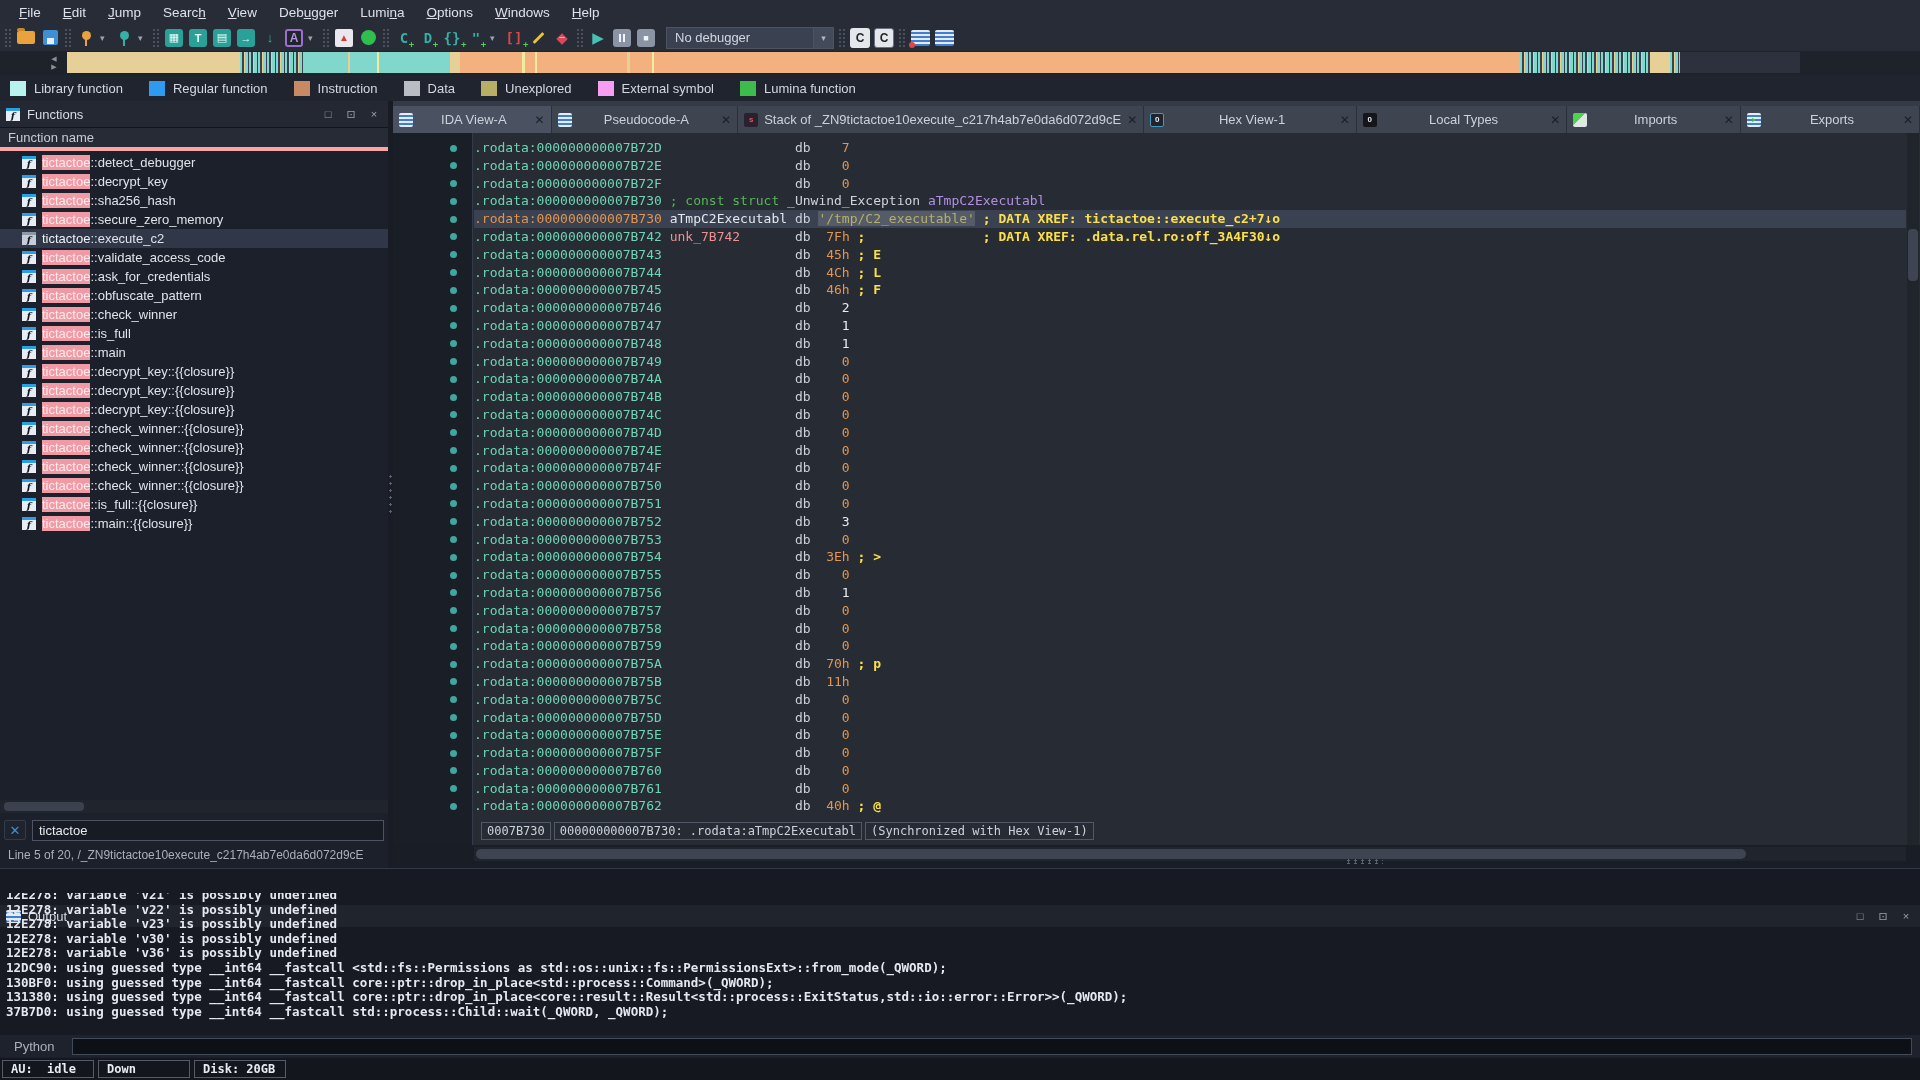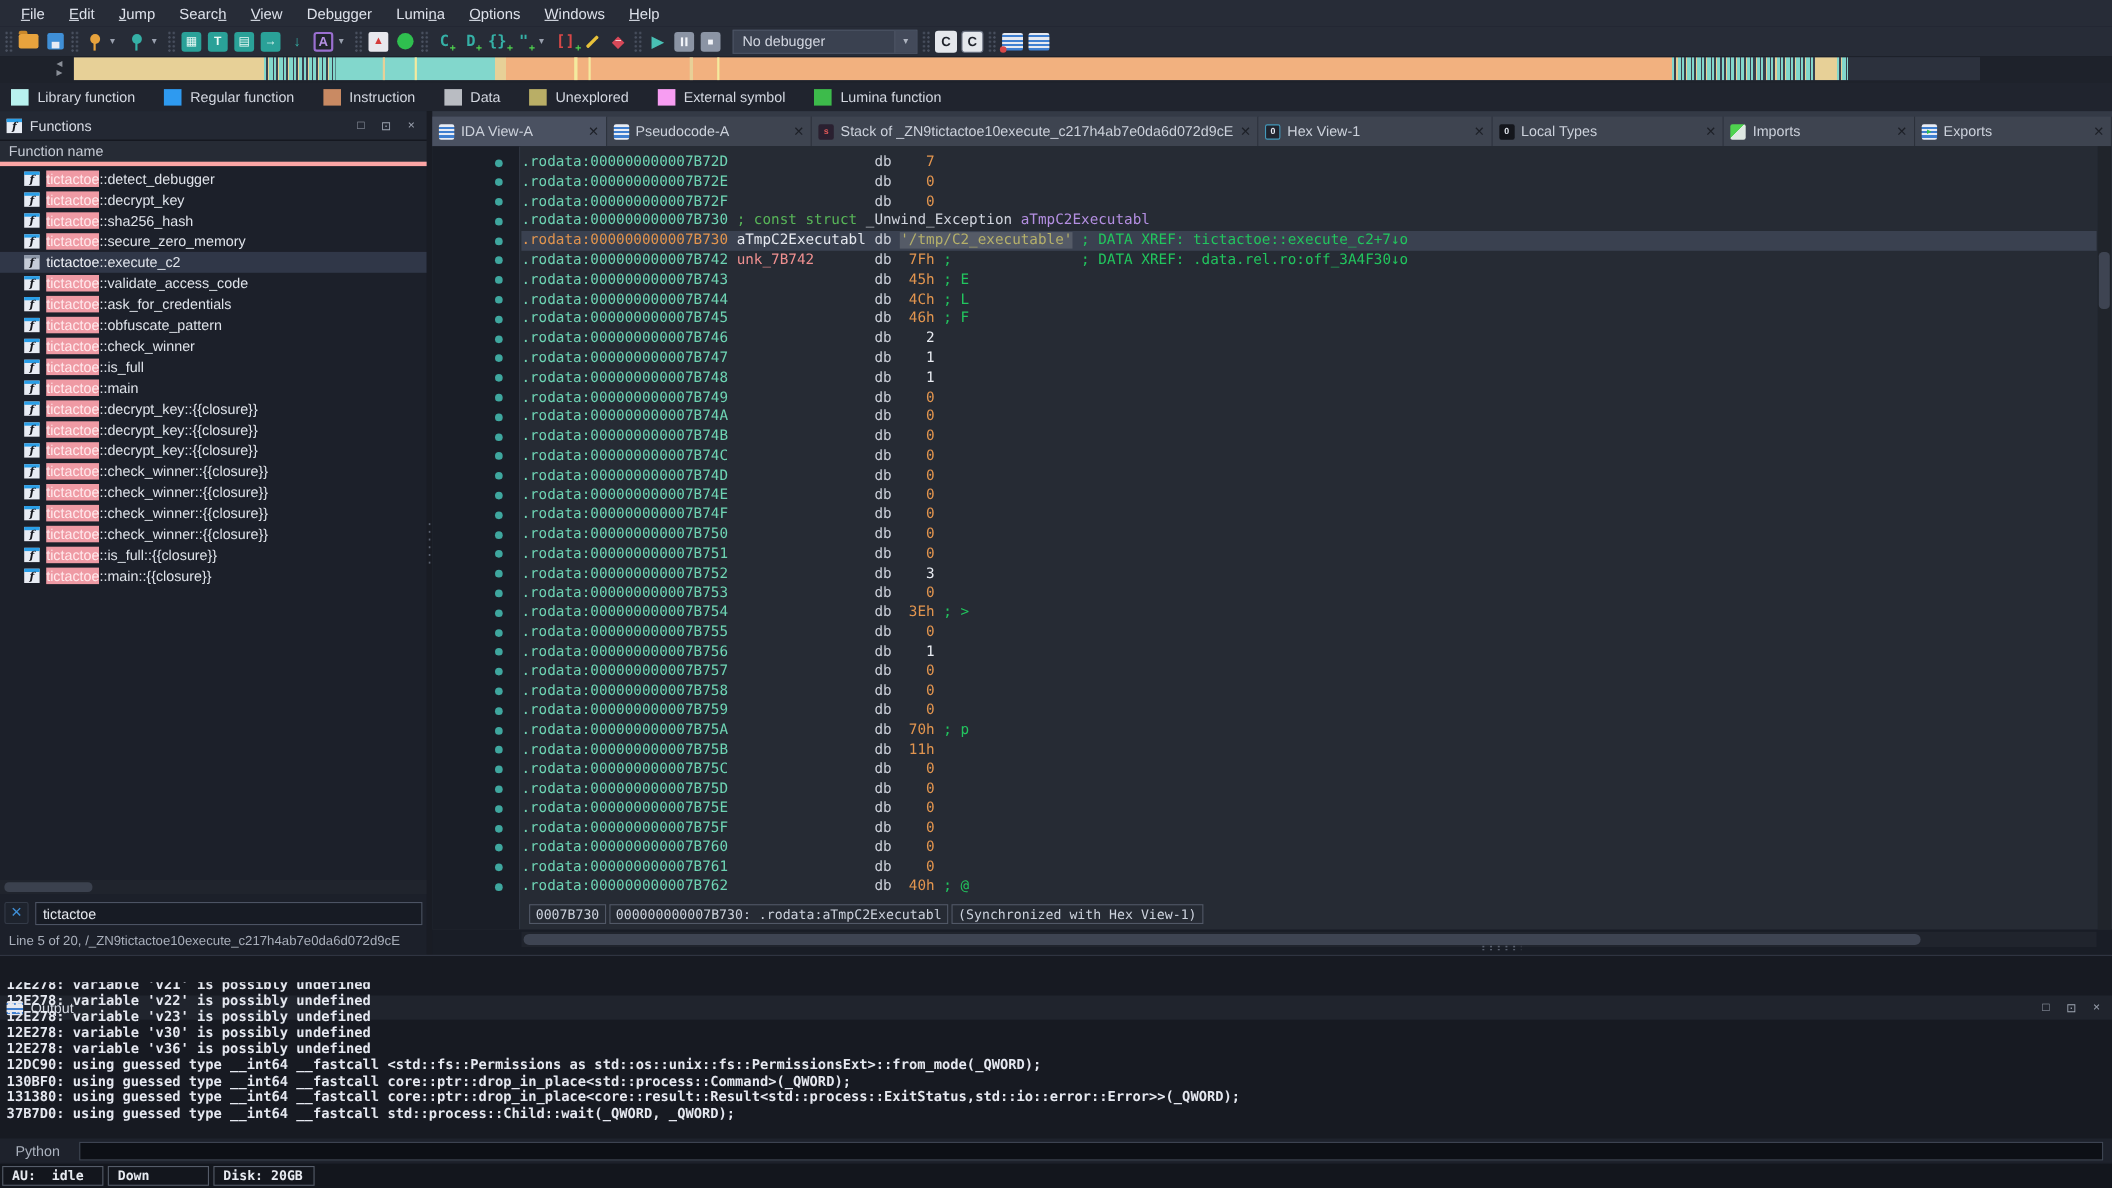--- a/index.html
+++ b/index.html
@@ -102,41 +102,41 @@
   .func-status { position:absolute; left:8px; top:747px; font-size:12px; color:#a9afbb; white-space:nowrap; }
   .vsplit { position:absolute; left:388px; top:101px; width:5px; height:767px; background:#191c24; }
   .vsplit .dots { position:absolute; left:1px; top:372px; width:3px; height:40px;
     background-image:radial-gradient(circle,#5a6170 1px,transparent 1.2px); background-size:3px 7px; }
   
   .main { position:absolute; left:393px; top:101px; width:1527px; height:767px; background:#191d26; }
   .tabbar { position:absolute; left:0; top:0; width:1527px; height:32px; background:#343a46; padding-top:5px; display:flex; }
   .tab { height:27px; display:flex; align-items:center; padding:0 6px; gap:6px; background:#3e4450;
     border-right:1px solid #2b303a; cursor:default; }
   .tab.active { background:#4a5161; }
-  .tab .lbl { flex:1; text-align:left; color:#ccd1db; font-size:13px; white-space:nowrap; overflow:hidden; }
+  .tab .lbl { flex:1; text-align:center; color:#ccd1db; font-size:13px; white-space:nowrap; overflow:hidden; }
   .tab .x { color:#1c1f26; font-weight:bold; font-size:12px; }
   .tabicon { width:14px; height:14px; flex:none; border-radius:2px; display:flex; align-items:center;
     justify-content:center; font-size:8px; font-weight:bold; }
   .tabicon.view { background:repeating-linear-gradient(#e8ecf4 0 2px,#3f7fd0 2px 4px); }
   .tabicon.stack { background:#2a2030; color:#e05858; }
   .tabicon.hex { background:#20242e; border:1px solid #49b; color:#e8ecf4; }
   .tabicon.types { background:#14161c; color:#e8ecf4; }
   .tabicon.imports { background:linear-gradient(135deg,#4fd34f 0 45%,#dfe8e2 45%); color:#14661c; }
   .tabicon.exports { background:repeating-linear-gradient(#e8ecf4 0 2px,#3f7fd0 2px 4px); color:#2fbf4f; }
   .listing { position:absolute; left:0; top:32px; width:1527px; height:712px; background:#262b34; overflow:hidden; }
   .gutter { position:absolute; left:0; top:0; width:80px; height:712px; background:#1a1e27; border-right:1px solid #343b48; }
   .lrows { position:absolute; left:81px; top:6px; width:1432px; }
   .lrow { position:relative; height:17.8px; line-height:17.8px; white-space:pre;
     font-family:"DejaVu Sans Mono","Liberation Mono",monospace; font-size:13px; }
   .lrow .bp { position:absolute; left:-24px; top:5.5px; width:7px; height:7px; border-radius:50%; background:#3fa79f; }
   .lrow.hl { background:#3a4150; }
   .sa { color:#6ed4b4; } .sah { color:#e2954f; } .sm { color:#ccd0da; }
   .svo { color:#e2954f; } .svw { color:#e9ecf2; }
   .sn { color:#e4e7ee; } .snu { color:#ef9090; }
-  .sc { color:#22c55e; } .scg { color:#58b558; } .scp { color:#b48fe2; } .scw { color:#cfd3dc; }
+  .sc { color:#fde047;font-weight:bold; } .scg { color:#58b558; } .scp { color:#b48fe2; } .scw { color:#cfd3dc; }
   .ss { color:#b5b06a; background:#555b67; }
   .list-status { position:absolute; left:88px; top:721px; display:flex; gap:3px;
     font-family:"DejaVu Sans Mono","Liberation Mono",monospace; font-size:12px; color:#ccd2dd; }
   .list-status span { border:1px solid #515866; padding:0 5px; height:18px; line-height:16px; white-space:pre; }
   .main-hscroll { position:absolute; left:81px; top:746px; width:1432px; height:14px; background:#20242d; }
   .main-hscroll .thumb { position:absolute; left:2px; top:2px; width:1270px; height:10px; background:#3e4452; border-radius:5px; }
   .main-vscroll { position:absolute; right:1px; top:32px; width:12px; height:712px; background:#20242b; }
   .main-vscroll .thumb { position:absolute; left:1px; top:96px; width:10px; height:52px; background:#3e4452; border-radius:4px; }
   .hsplit-dots { position:absolute; left:952px; top:758px; width:38px; height:5px;
     background-image:radial-gradient(circle,#5a6170 1px,transparent 1.2px); background-size:7px 3px; }

